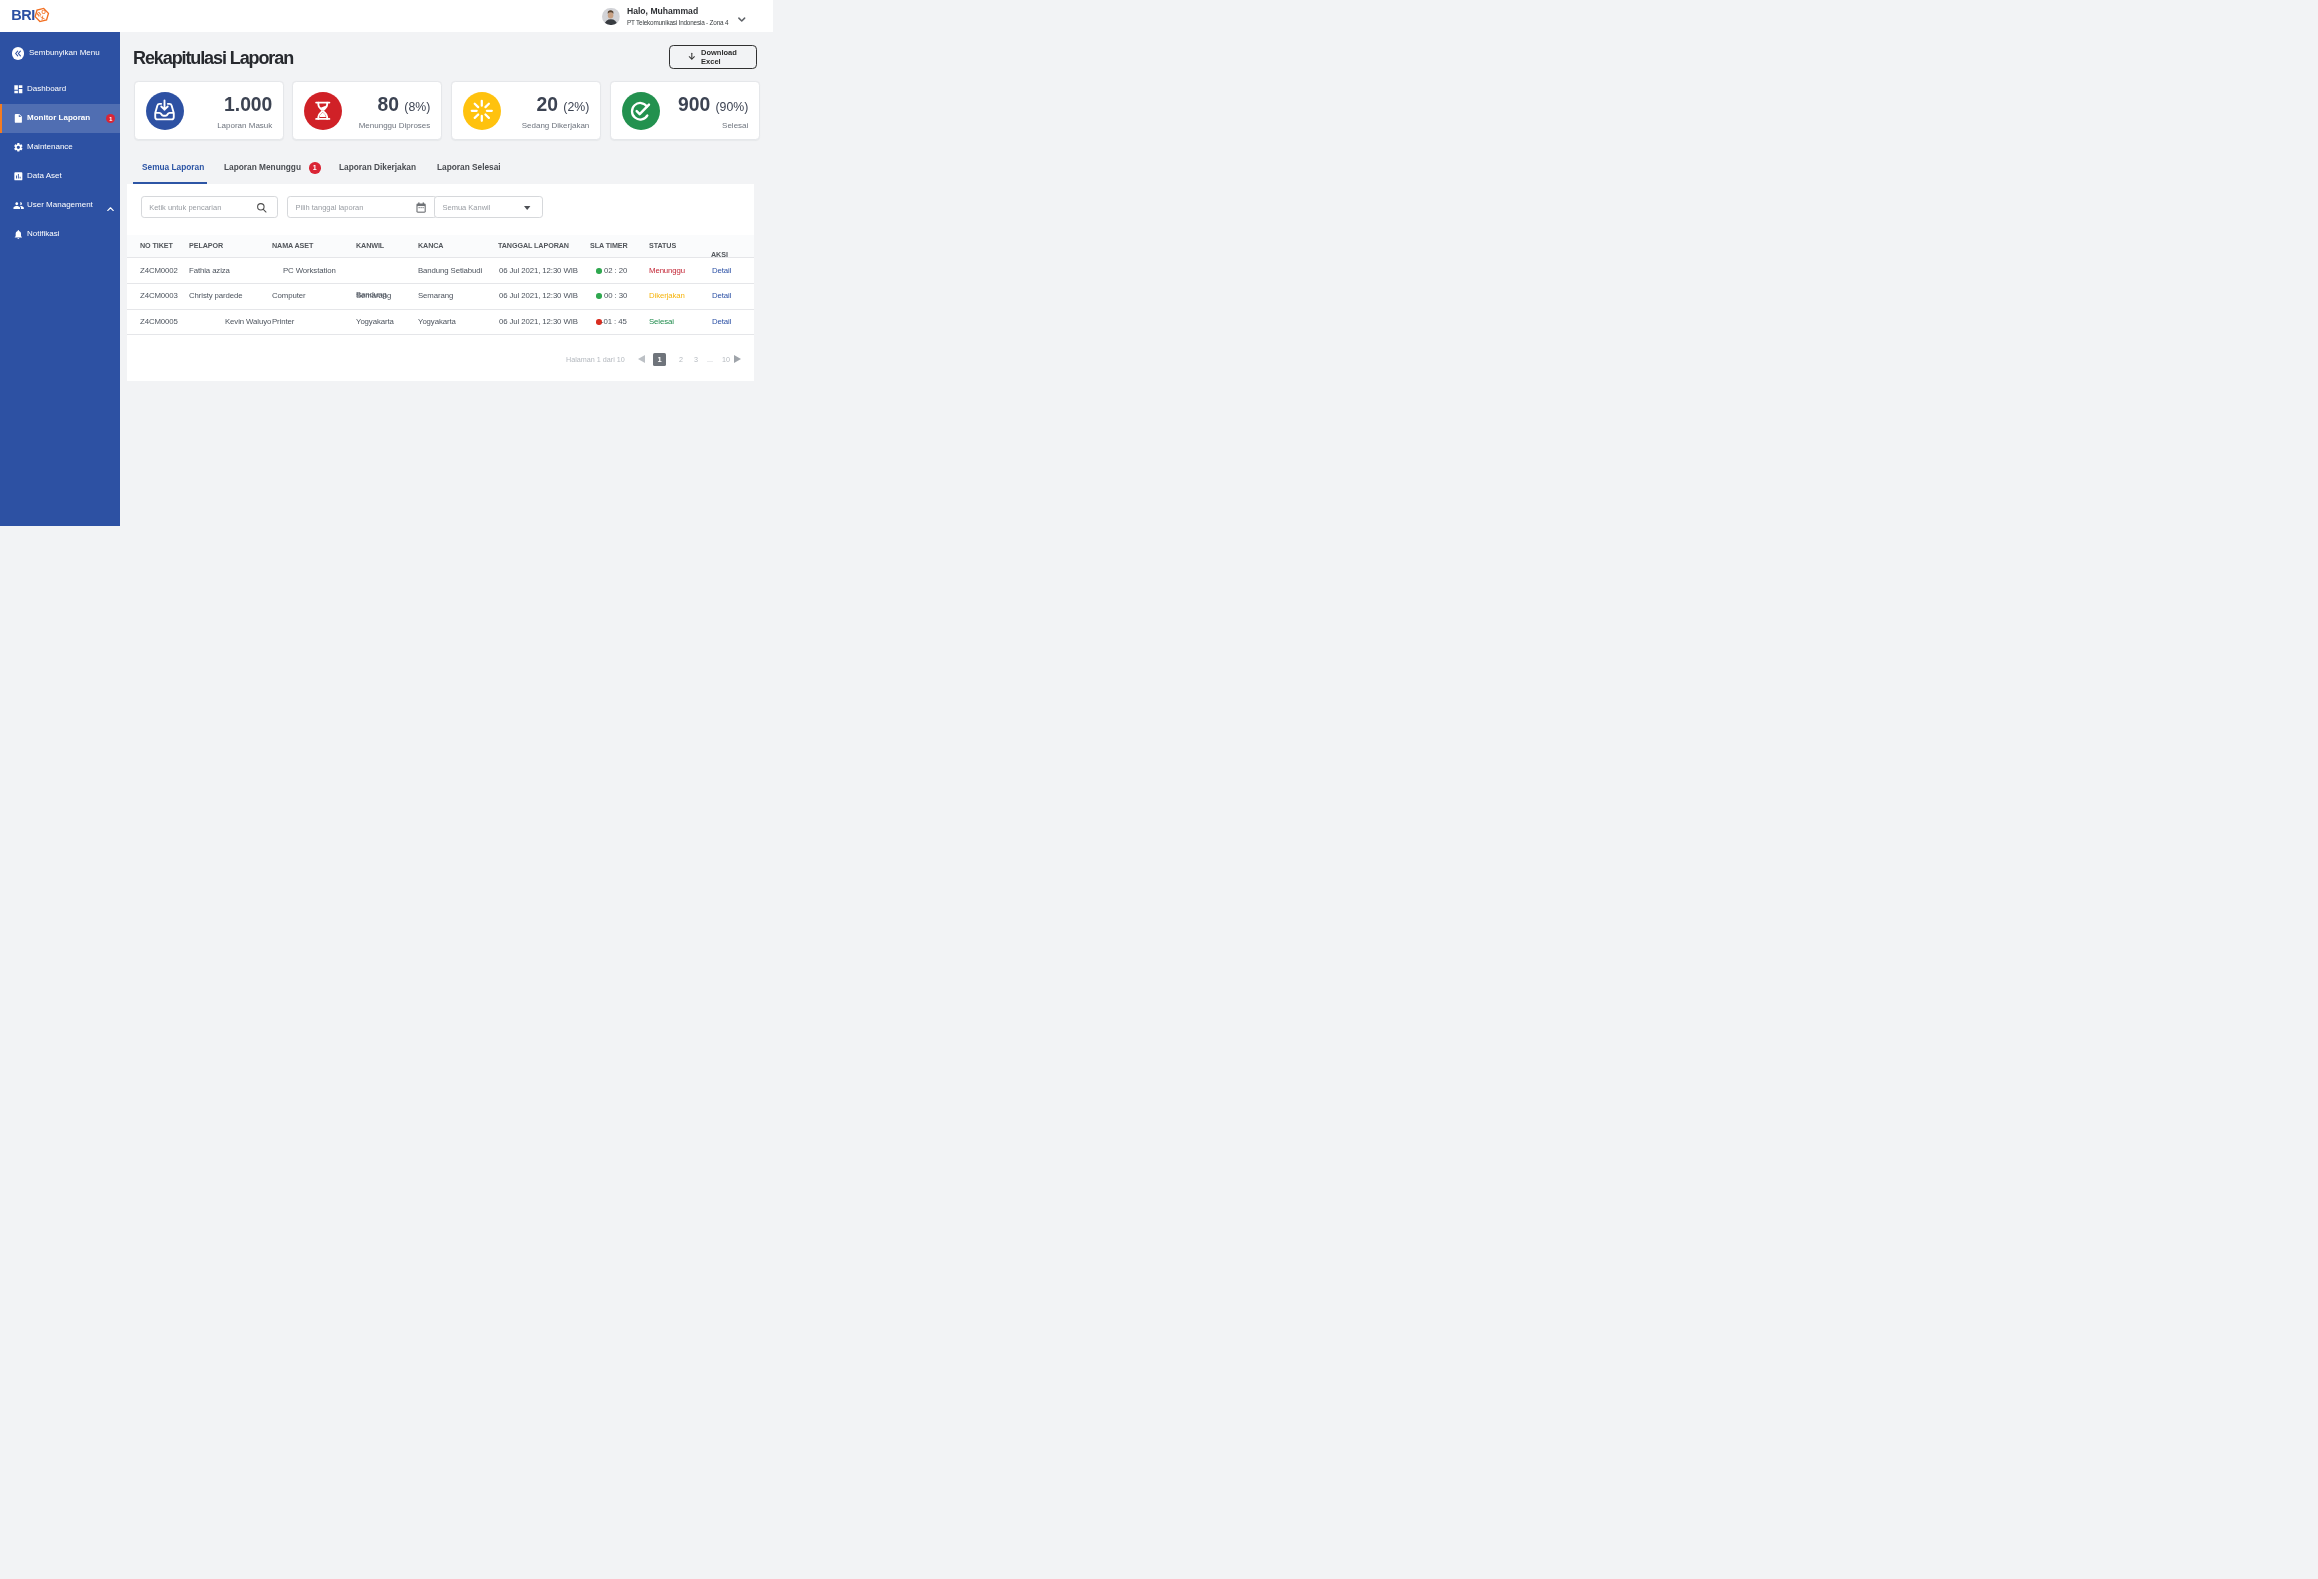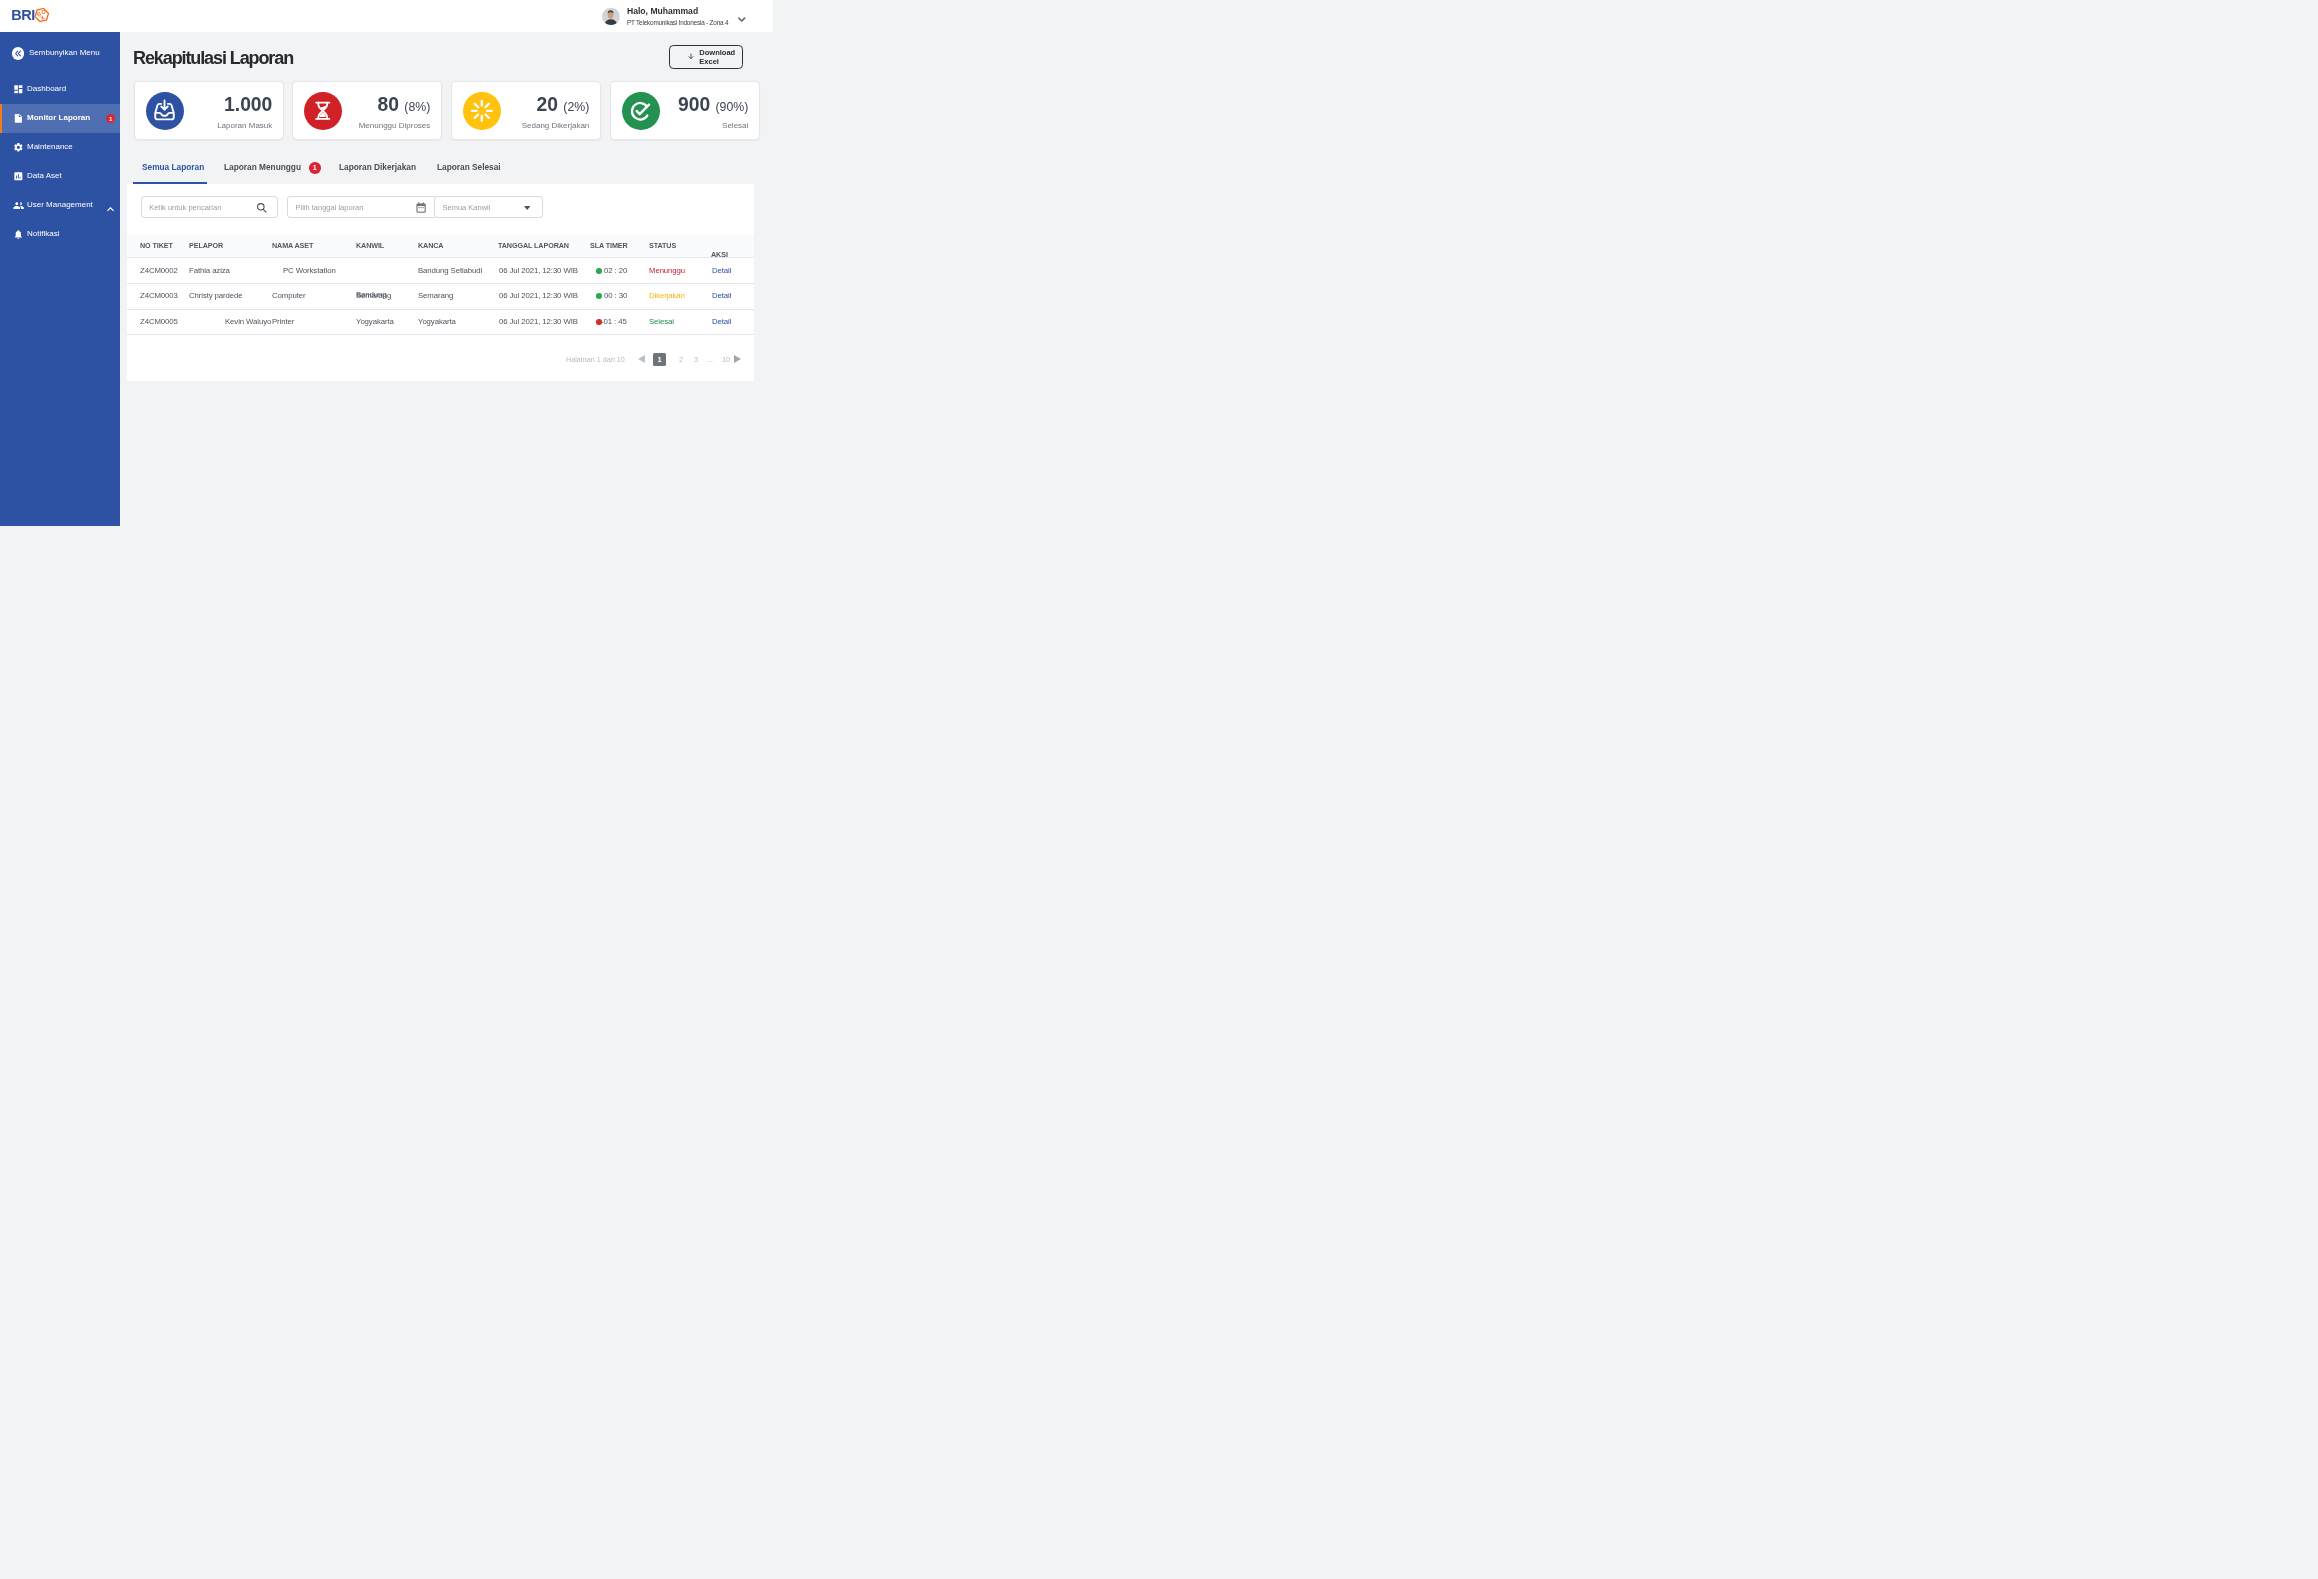--- a/index.html
+++ b/index.html
@@ -25,21 +25,21 @@
 .menu-item .mi-icon { position:absolute; left:13px; top:9px; }
 .menu-item .mi-label { position:absolute; left:27px; top:10px; font-size:8px; color:#fff; white-space:nowrap; line-height:1.1; }
 .menu-item.active { background:rgba(255,255,255,0.17); }
 .menu-item.active .mi-label { font-weight:700; }
 .menu-item.active .orange-bar { position:absolute; left:0; top:0; width:2.4px; height:29px; background:#f47b20; }
 .mi-badge { position:absolute; left:106px; top:9.8px; width:9.4px; height:9.4px; border-radius:50%; background:#da2535; color:#fff; font-size:6.2px; font-weight:700; text-align:center; line-height:9.4px; }
 .mi-chev { position:absolute; left:107px; top:12px; }
 
 
 #title { position:absolute; left:133px; top:49px; font-size:18px; font-weight:700; color:#27292e; letter-spacing:-1.1px; line-height:1; }
-#btn-dl { position:absolute; left:669px; top:45px; width:74px; height:23.6px; border:1.1px solid #303030; border-radius:4.3px; display:flex; align-items:center; justify-content:center; gap:5.4px; color:#2c2c2c; font-size:7.5px; font-weight:700;padding-left:18px; }
+#btn-dl { position:absolute; left:669px; top:45px; width:88px; height:23.6px; border:1.1px solid #303030; border-radius:4.3px; display:flex; align-items:center; justify-content:center; gap:5.4px; color:#2c2c2c; font-size:7.5px; font-weight:700;padding-left:18px; }
 
 .card { position:absolute; top:81px; width:150px; height:59px; background:#fff; border:0.5px solid #e5e7ea; border-radius:4.3px; box-shadow:0 0.5px 1.1px rgba(40,50,60,0.05); }
 .card .cir { position:absolute; left:10.5px; top:10px; width:38px; height:38px; border-radius:50%; display:flex; align-items:center; justify-content:center; }
 .card .num { position:absolute; right:10.7px; top:13px; font-size:19.3px; font-weight:700; color:#3c4352; line-height:1; white-space:nowrap; text-align:right; }
 .card .num .pct { font-size:12.3px; font-weight:400; color:#3c4352; }
 .card .lbl { position:absolute; right:10.7px; top:40px; font-size:8px; color:#6e747e; line-height:1.1; white-space:nowrap; }
 
 
 .tab { position:absolute; top:163px; font-size:8.3px; font-weight:700; color:#4a4d52; line-height:1; white-space:nowrap; }
 #tab1 { color:#2d55a5; }

